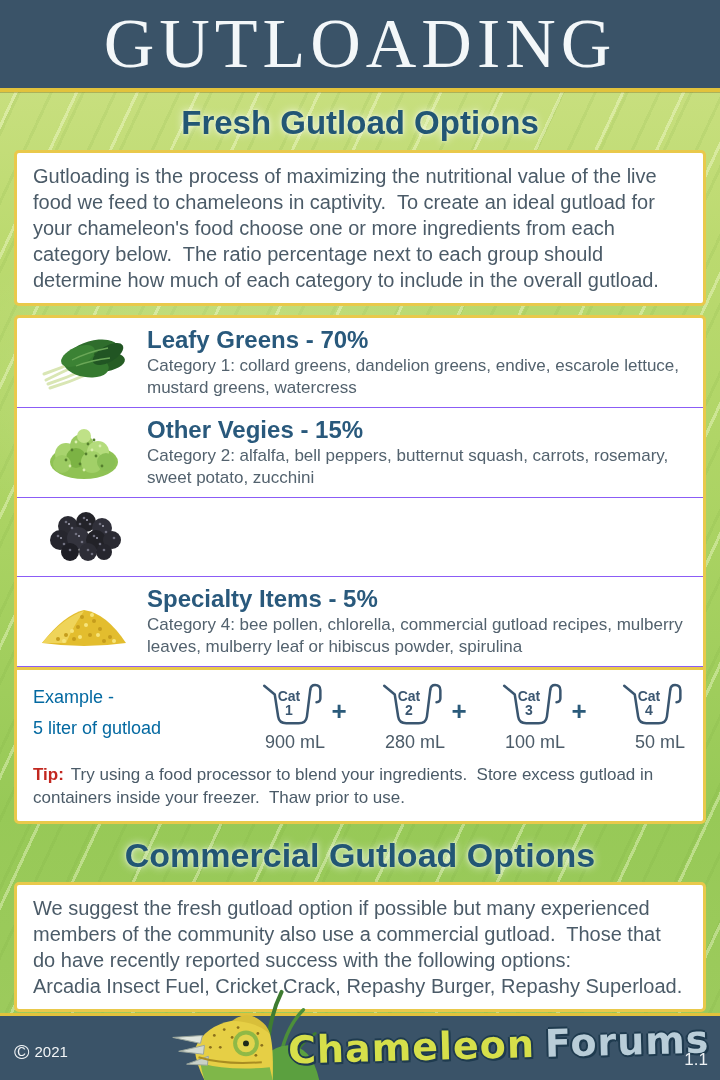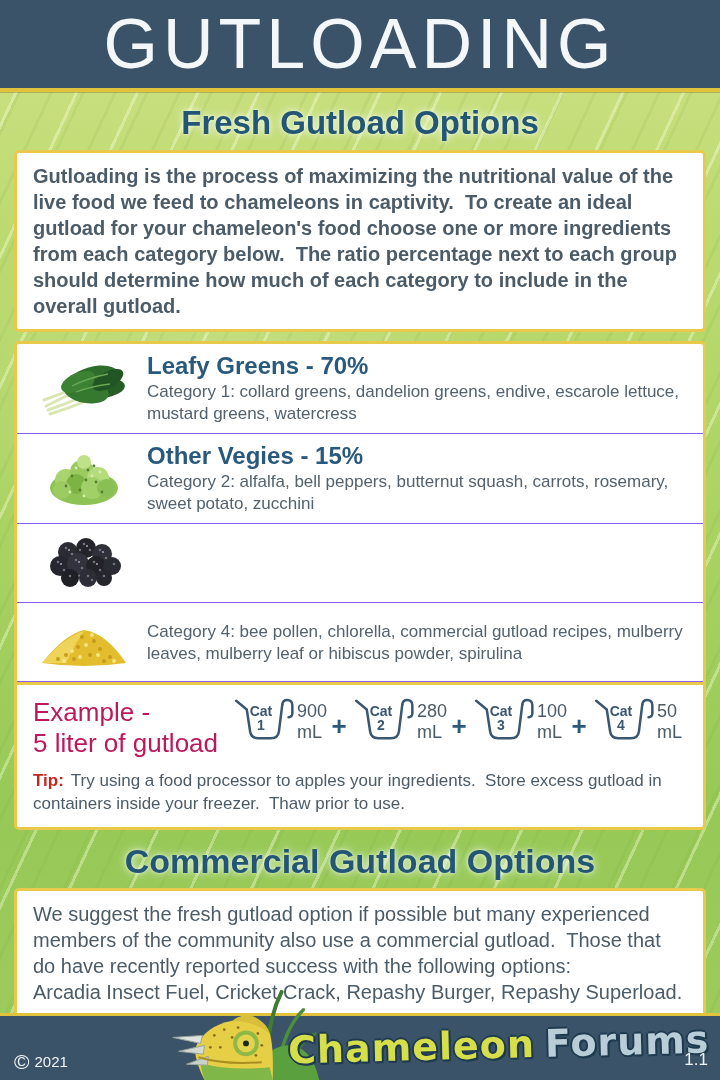--- a/index.html
+++ b/index.html
@@ -17,58 +17,58 @@
       repeating-linear-gradient(115deg, rgba(255,255,235,0) 0 52px, rgba(250,255,220,0.38) 52px 55px),
       repeating-linear-gradient(115deg, rgba(105,155,50,0) 0 26px, rgba(105,155,50,0.10) 26px 29px);
   }
   .content { position:relative; z-index:1; }
 
   
   .top-banner {
     height:88px; background:#3a5368; display:flex; align-items:center; justify-content:center;
   }
   .top-banner h1 {
-    margin:0; color:#f3f7f9; font-family:Liberation Sans, sans-serif; font-weight:400;
+    margin:0; color:#f3f7f9; font-family:Liberation Serif, serif; font-weight:400;
     font-size:70px; letter-spacing:5px; line-height:1;
   }
   .gold-line { height:4px; background:#e2c23c; box-shadow:0 1px 0 rgba(120,95,20,0.35); }
 
   
   .section-heading {
     margin:12px 0 8px; text-align:center; font-size:33px; font-weight:bold; color:#225674;
     text-shadow:0 0 9px rgba(255,255,255,0.85), 0 0 3px rgba(255,255,255,0.6);
   }
   .section-heading.commercial { margin-top:12px; margin-bottom:7px; font-size:34px; }
 
   
   .panel {
     margin:0 14px; background:#ffffff; border:3px solid #e9c94b; border-radius:5px;
   }
-  .intro-panel { padding:10px 16px;font-weight:bold; }
+  .intro-panel { padding:10px 16px; }
   .intro-panel p, .commercial-panel p { margin:0; font-size:20px; line-height:26px; color:#4b5b68; }
   .bind-pre { white-space:pre-wrap; }
 
   .list-panel { margin-top:9px; padding:0; }
   .cat-row {
     display:flex; align-items:center; gap:14px; padding:8px 14px 8px 18px;
     border-bottom:1px solid #8b5cf6;
   }
   .cat-row:last-of-type { border-bottom:none; }
   .cat-icon { flex:0 0 98px; display:flex; justify-content:center; align-items:center; }
   .cat-text { flex:1; }
   .cat-title { font-size:24px; line-height:27px; font-weight:bold; color:#29597c; }
   .cat-desc { font-size:17px; line-height:22px; color:#53626e; margin-top:2px; }
 
   .gold-divider { height:3px; background:#e9c94b; }
 
   
   .example-row { display:flex; align-items:flex-start; padding:12px 14px 2px 16px; }
-  .example-label { width:200px; font-size:26px; line-height:31px; color:#be185d; }
+  .example-label { width:200px; font-size:18px; line-height:31px; color:#0369a1; }
   .cups { display:flex; align-items:flex-start; flex:1; justify-content:space-between; padding-right:4px; }
-  .cup-unit { display:flex; flex-direction:row; align-items:center; width:92px; }
+  .cup-unit { display:flex; flex-direction:column; align-items:flex-end; width:92px; }
   .cup-graphic { position:relative; width:64px; height:48px; }
   .cup-label {
     position:absolute; left:8px; top:7px; width:40px; text-align:center;
     font-size:14px; line-height:14px; font-weight:bold; color:#3a5670;
   }
   .cup-amount { font-size:18px; color:#4b5b68; margin-top:2px; }
   .plus { font-size:26px; font-weight:bold; color:#2a5a7a; margin-top:14px; }
 
   .tip-line { padding:8px 16px 12px; font-size:17px; line-height:23px; color:#4b5b68; }
   .tip-label { color:#c2271f; font-weight:bold; margin-right:7px; }
@@ -95,21 +95,21 @@
     transform:rotate(-1.5deg); letter-spacing:1px;
   }
   .logo-chameleon {
     color:#d6df4a;
     text-shadow:2px 0 0 #1f3b4f, -2px 0 0 #1f3b4f, 0 2px 0 #1f3b4f, 0 -2px 0 #1f3b4f, 2px 2px 0 #1f3b4f;
   }
   .logo-forums {
     color:#b9cdd8; margin-left:10px;
     text-shadow:2px 0 0 #1f3b4f, -2px 0 0 #1f3b4f, 0 2px 0 #1f3b4f, 0 -2px 0 #1f3b4f, 2px 2px 0 #1f3b4f;
   }
-  .copyright { position:absolute; left:14px; bottom:6px; color:#f2f5f7; font-size:15px; }
+  .copyright { position:absolute; left:14px; bottom:16px; color:#f2f5f7; font-size:15px; }
   .copy-symbol { font-size:21px; vertical-align:-2px; margin-right:5px; }
   .version { position:absolute; right:12px; bottom:10px; color:#eef2f5; font-size:17px; }
 </style>
 </head>
 <body>
 
 <div class="page">
   <div class="leaf-veins"></div>
 
   <div class="content">
@@ -258,20 +258,21 @@
                 <circle cx="50" cy="34" r="2"></circle>
                 <circle cx="62" cy="44" r="2"></circle>
               <circle cx="44" cy="46" r="2"></circle>
                 <circle cx="56" cy="24" r="2"></circle>
                 <circle cx="78" cy="50" r="2"></circle>
               <circle cx="28" cy="50" r="2"></circle>
             </g>
           </svg>
         </div>
         <div class="cat-text">
+          <div class="cat-title">Specialty Items - 5%</div>
           <div class="cat-desc bind-pre">Category 4: bee pollen, chlorella, commercial gutload recipes, mulberry leaves, mulberry leaf or hibiscus powder, spirulina</div>
         </div>
       </div>
 
       <div class="gold-divider"></div>
 
       <div class="example-row">
         <div class="example-label">
           <div>Example -</div>
           <div>5 liter of gutload</div>
@@ -325,21 +326,21 @@
               </svg>
               <div class="cup-label"><span>Cat</span><br><span>4</span></div>
             </div>
             <div class="cup-amount">50 mL</div>
           </div>
 
         </div>
       </div>
 
       <div class="tip-line">
-        <span class="tip-label">Tip:</span><span class="bind-pre">Try using a food processor to apples your ingredients.  Store excess gutload in containers inside your freezer.  Thaw prior to use.</span>
+        <span class="tip-label">Tip:</span><span class="bind-pre">Try using a food processor to blend your ingredients.  Store excess gutload in containers inside your freezer.  Thaw prior to use.</span>
       </div>
     </section>
 
     <h2 class="section-heading commercial">Commercial Gutload Options</h2>
 
     <section class="panel commercial-panel">
       <p class="bind-pre">We suggest the fresh gutload option if possible but many experienced members of the community also use a commercial gutload.  Those that do have recently reported success with the following options:</p>
       <p class="bind-pre brands">Arcadia Insect Fuel, Cricket Crack, Repashy Burger, Repashy Superload.</p>
     </section>
 

